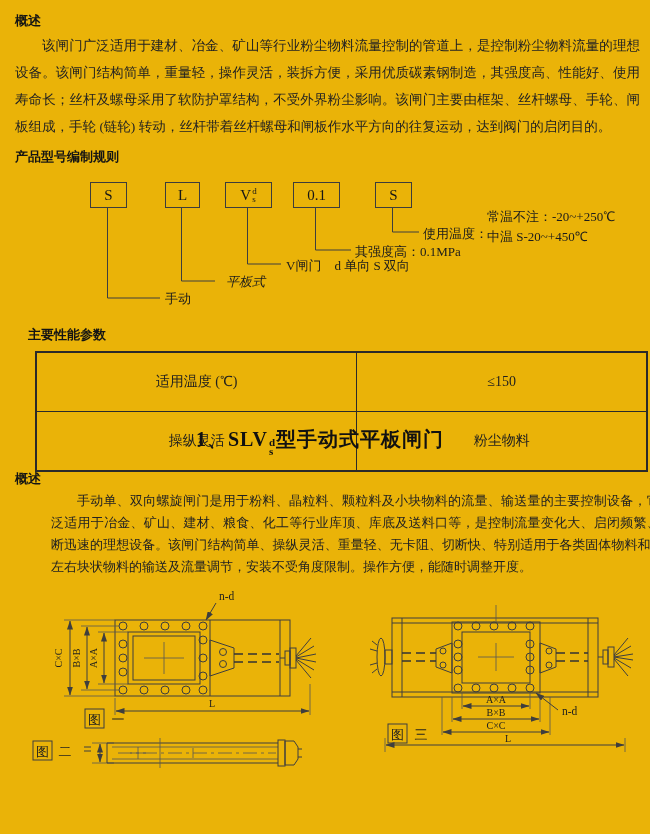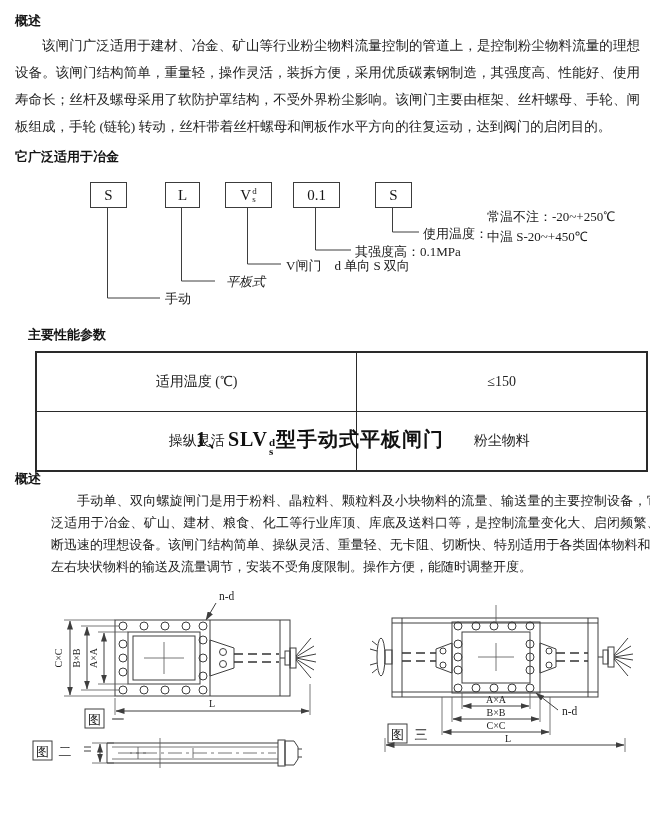--- a/index.html
+++ b/index.html
@@ -1,21 +1,21 @@
 <!DOCTYPE html>
 <html><head>
 <meta charset="utf-8">
 <style>
   html,body{margin:0;padding:0;}
   body{background:#e9e9e6;}
   .page{
     position:relative;
     width:650px;height:834px;
     margin:0 auto;
-    background:#ffffff;
+    background:#eab308;
     font-family:"Liberation Serif",serif;
     color:#1c1c1c;
     overflow:hidden;
   }
   .abs{position:absolute;}
   .hd{
     font-family:"Liberation Sans",sans-serif;
     font-weight:bold;
     font-size:13px;
     color:#141414;
@@ -77,21 +77,21 @@
   svg.fig .mk{fill:#3e3e3e;stroke:none;}
 </style>
 </head>
 <body>
 
 <div class="page">
 
   <div class="abs hd" style="left:15px;top:12px;">概述</div>
   <div class="abs para" style="left:15px;top:32px;width:625px;">该闸门广泛适用于建材、冶金、矿山等行业粉尘物料流量控制的管道上，是控制粉尘物料流量的理想设备。该闸门结构简单，重量轻，操作灵活，装拆方便，采用优质碳素钢制造，其强度高、性能好、使用寿命长；丝杆及螺母采用了软防护罩结构，不受外界粉尘影响。该闸门主要由框架、丝杆螺母、手轮、闸板组成，手轮 (链轮) 转动，丝杆带着丝杆螺母和闸板作水平方向的往复运动，达到阀门的启闭目的。</div>
 
-  <div class="abs hd" style="left:15px;top:148px;">它广泛适用于冶金</div>
+  <div class="abs hd" style="left:15px;top:148px;">产品型号编制规则</div>
 
   <div class="mbox" style="left:90px;top:182px;width:35px;">
       <span>S</span>
     </div>
   <div class="mbox" style="left:165px;top:182px;width:33px;">
       <span>L</span>
     </div>
   <div class="mbox" style="left:225px;top:182px;width:45px;">
     <span>V</span>
       <span class="stack">

